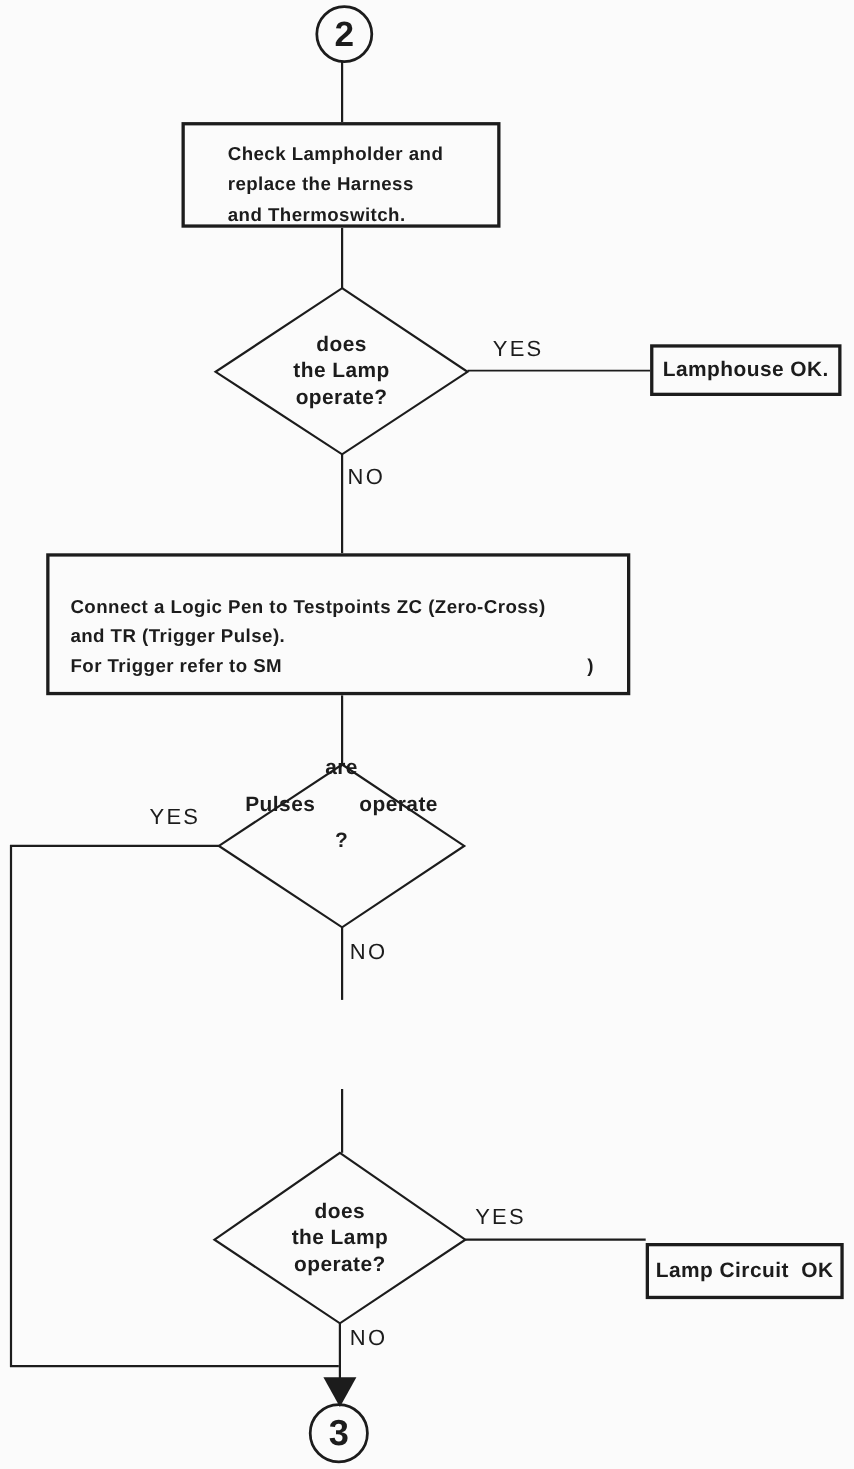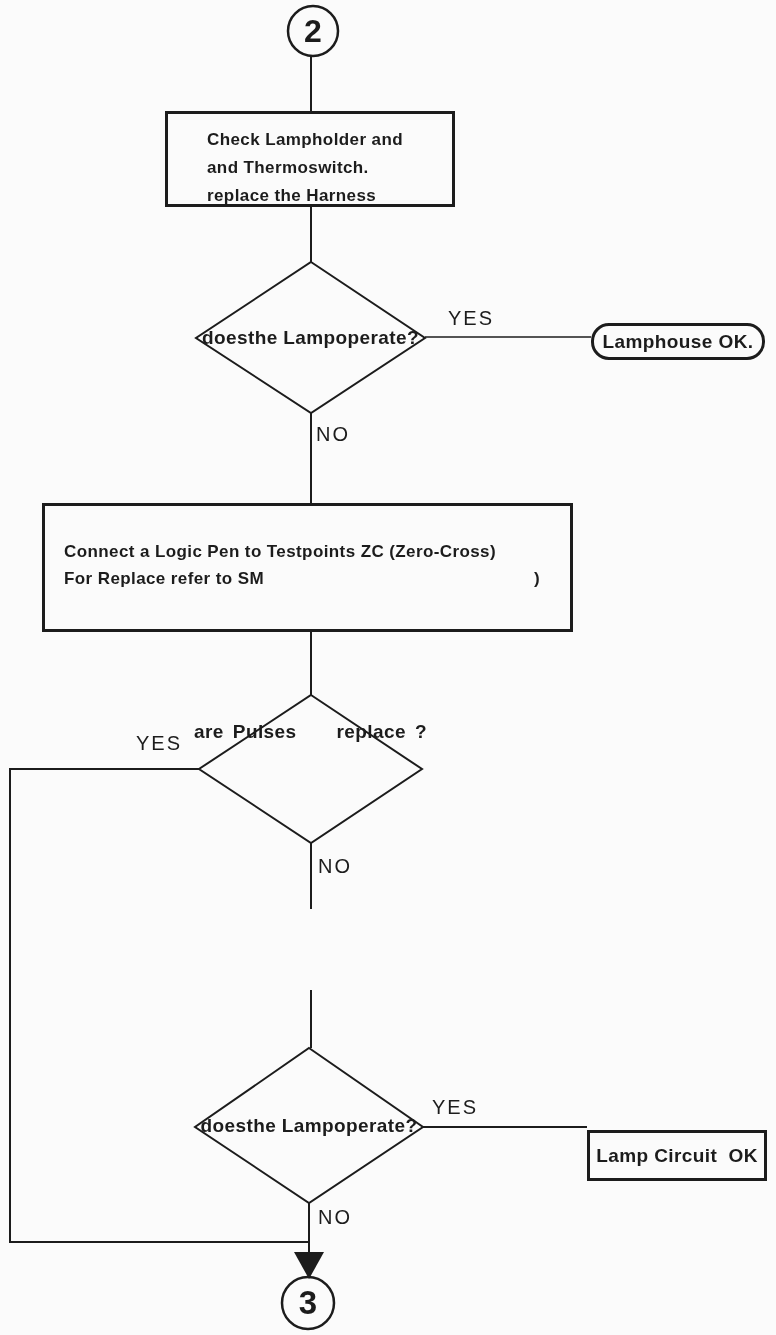--- a/index.html
+++ b/index.html
@@ -47,21 +47,21 @@
   }
   .term{
     display:flex;
     align-items:center;
     justify-content:center;
     font-size:19px;
     white-space:pre;
   }
   .dlabel{
     display:flex;
-    flex-direction:row;
+    flex-direction:column;
     align-items:center;
     justify-content:center;
     text-align:center;
     font-size:19px;
     line-height:24px;
     font-weight:700;
   }
   .edge{
     position:absolute;
     font-size:20px;
@@ -70,21 +70,21 @@
     color:var(--ink);
   }
   .circ-label{
     position:absolute;
     width:44px;
     text-align:center;
     font-weight:700;
     color:var(--ink);
   }
   .rectA{ left:165px; top:111px; width:290px; height:96px; padding:12px 6px 0 39px; line-height:28px;}
-  .rectB{ left:591px; top:323px; width:174px; height:37px;border-radius:18px;}
+  .rectB{ left:591px; top:313px; width:174px; height:47px;}
   .rectC{ left:42px;  top:503px; width:531px; height:129px; padding:32px 22px 0 19px; line-height:27px;}
   .rectC .l3{ display:flex; justify-content:space-between; padding-right:8px;}
   .rectD{ left:222px; top:909px; width:178px; height:81px; padding:13px 0 0 37px; line-height:26px; border-width:2.5px;}
   .rectE{ left:587px; top:1102px; width:180px; height:51px;margin-top:28px;}
   .dia1{ left:196px; top:262px;  width:229px; height:151px;}
   .dia2{ left:199px; top:658px;  width:223px; height:148px; gap:9px;}
   .dia3{ left:195px; top:1048px; width:228px; height:155px;}
   .dia2 .row2{ display:flex; gap:40px; }
 </style>
 </head>
@@ -113,47 +113,48 @@
     <polygon points="309,1048 423,1127 309,1203 195,1127" stroke-width="2"></polygon>
 
     <polygon class="fill" points="294,1252 324,1252 309,1279"></polygon>
   </svg>
 
   <div class="circ-label" style="left:291px; top:13px; font-size:32px;">2</div>
   <div class="circ-label" style="left:286px; top:1284px; font-size:33px;">3</div>
 
   <div class="node proc rectA">
     <div>Check Lampholder and</div>
+    <div>replace the Harness</div>
     <div>and Thermoswitch.</div>
-    <div>replace the Harness</div>
   </div>
 
   <div class="node dlabel dia1">
     <div>does</div>
     <div>the Lamp</div>
     <div>operate?</div>
   </div>
 
   <div class="node proc term rectB">
     <span>Lamphouse OK.</span>
   </div>
 
   <div class="node proc rectC">
     <div>Connect a Logic Pen to Testpoints ZC (Zero-Cross)</div>
+    <div>and TR (Trigger Pulse).</div>
     <div class="l3">
-      <span>For Replace refer to SM</span>
+      <span>For Trigger refer to SM</span>
       <span>)</span>
     </div>
   </div>
 
   <div class="node dlabel dia2">
     <div>are</div>
     <div class="row2">
       <span>Pulses</span>
-      <span>replace</span>
+      <span>operate</span>
     </div>
     <div>?</div>
   </div>
 
 
   <div class="node dlabel dia3">
     <div>does</div>
     <div>the Lamp</div>
     <div>operate?</div>
   </div>

